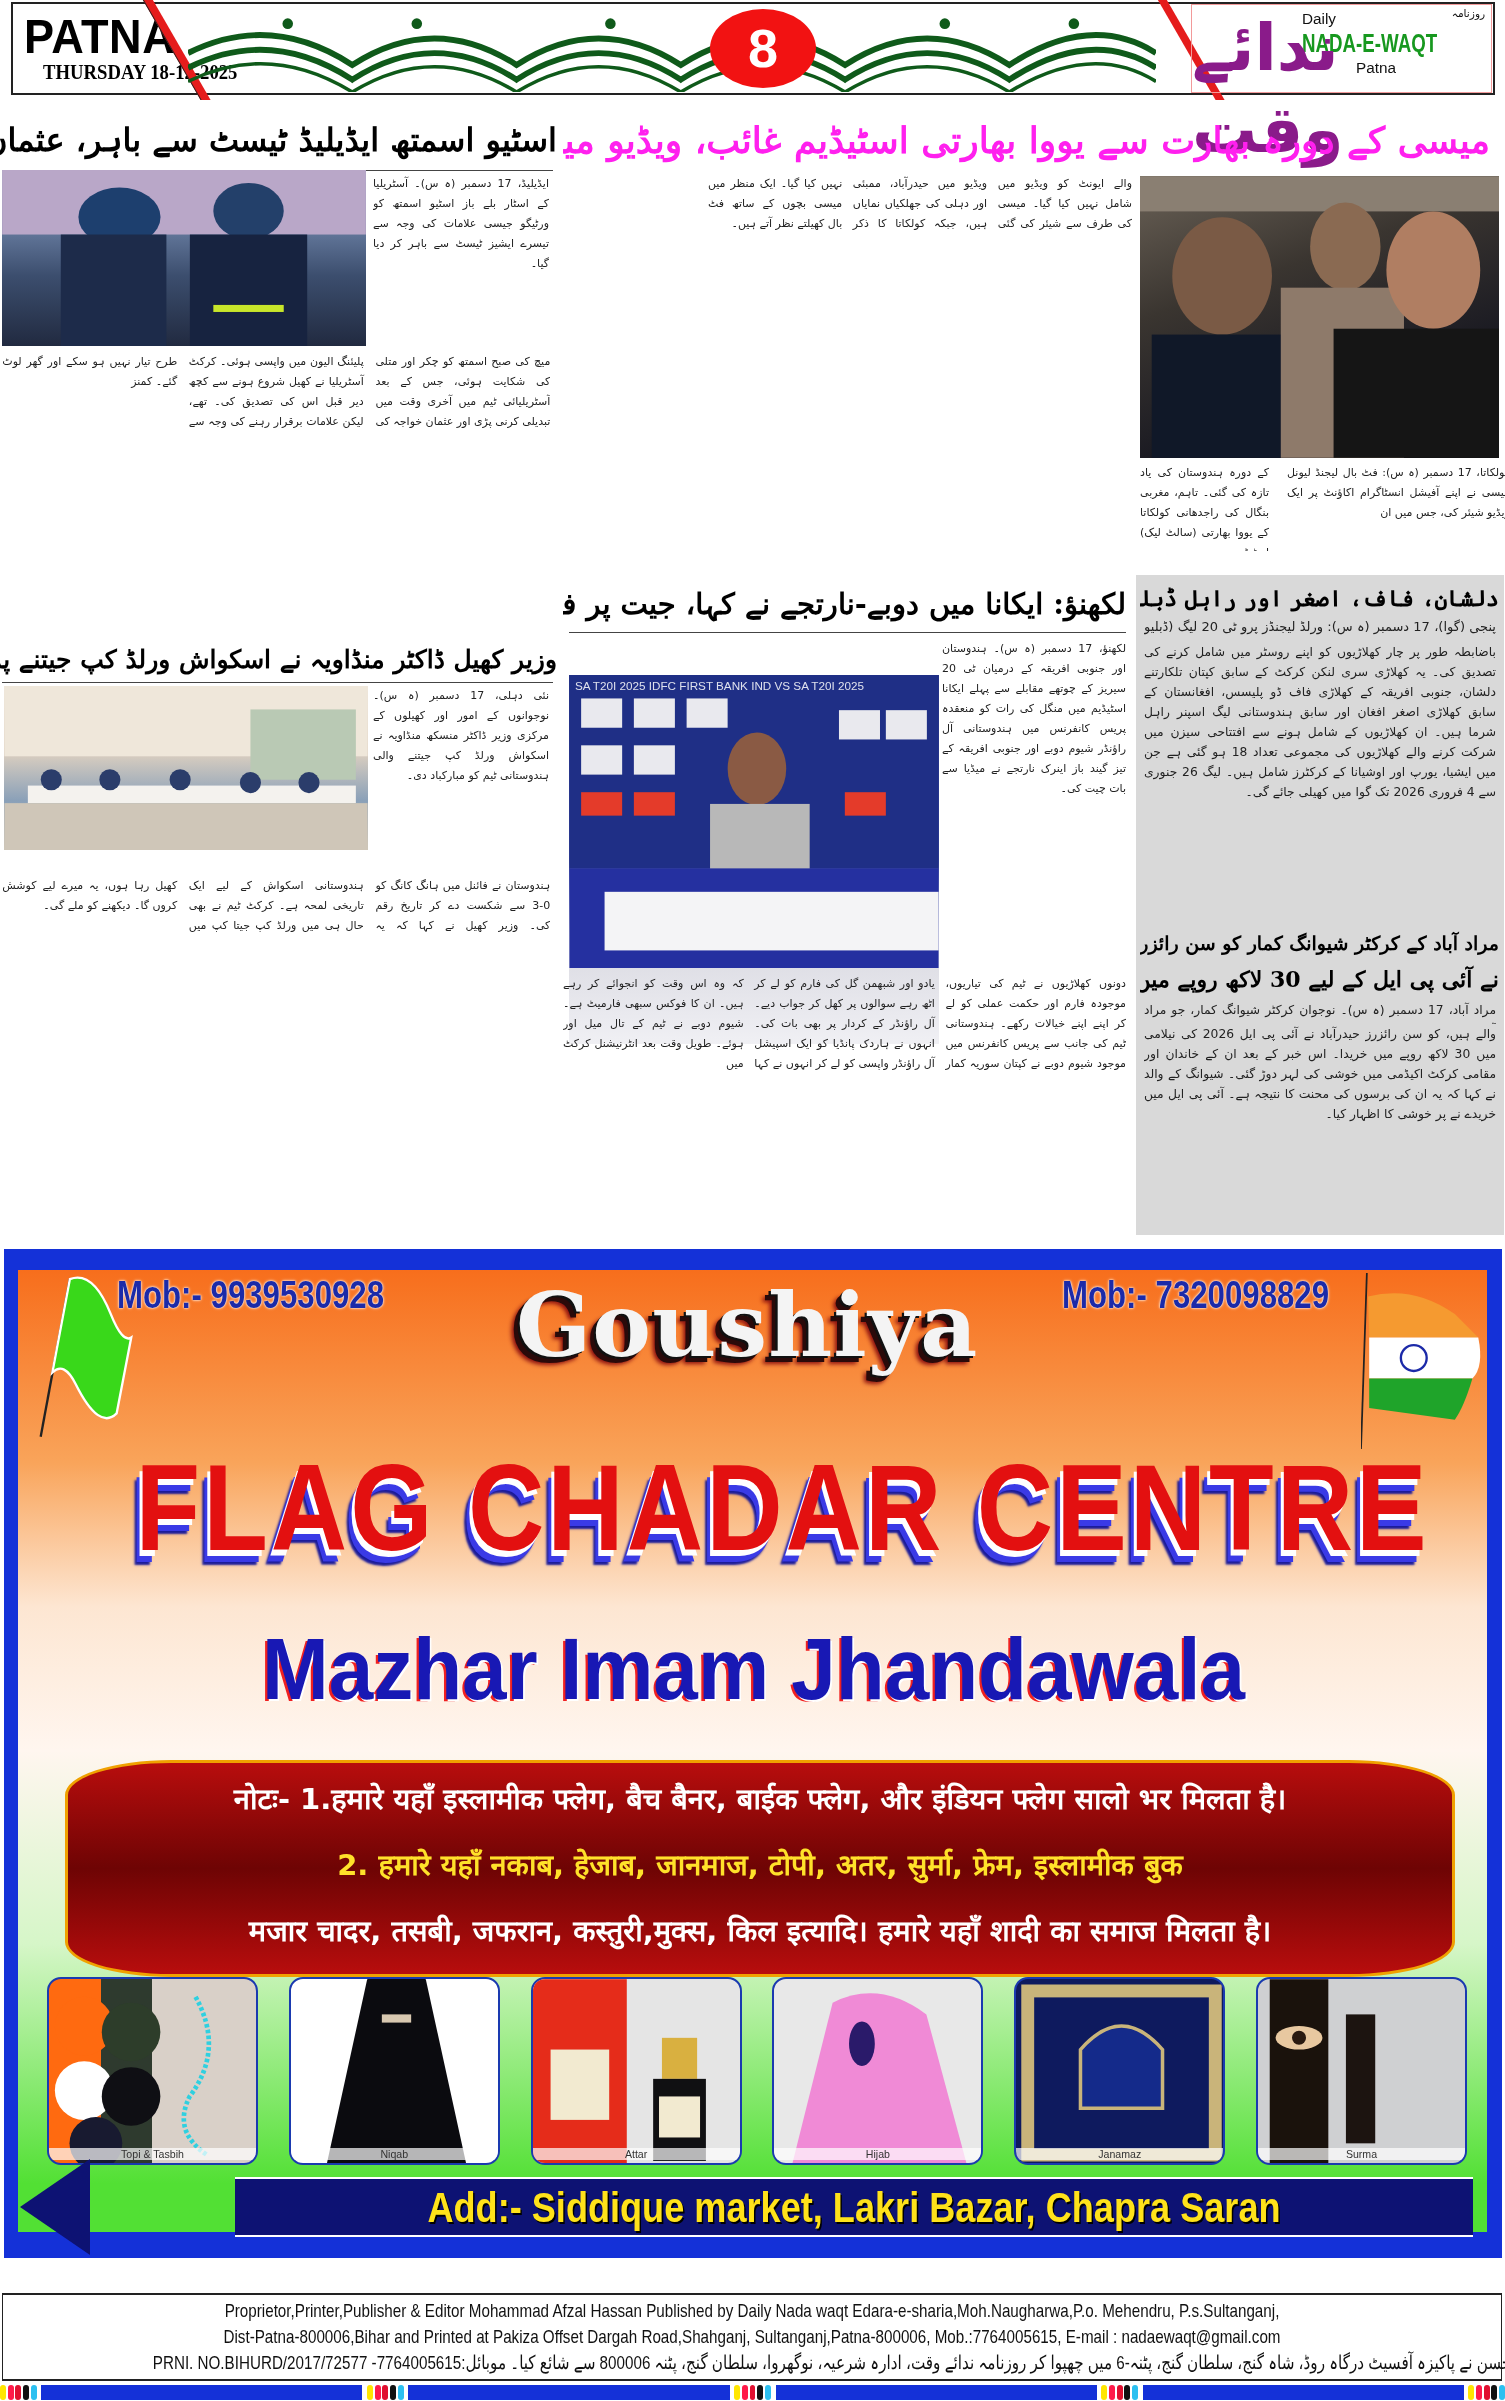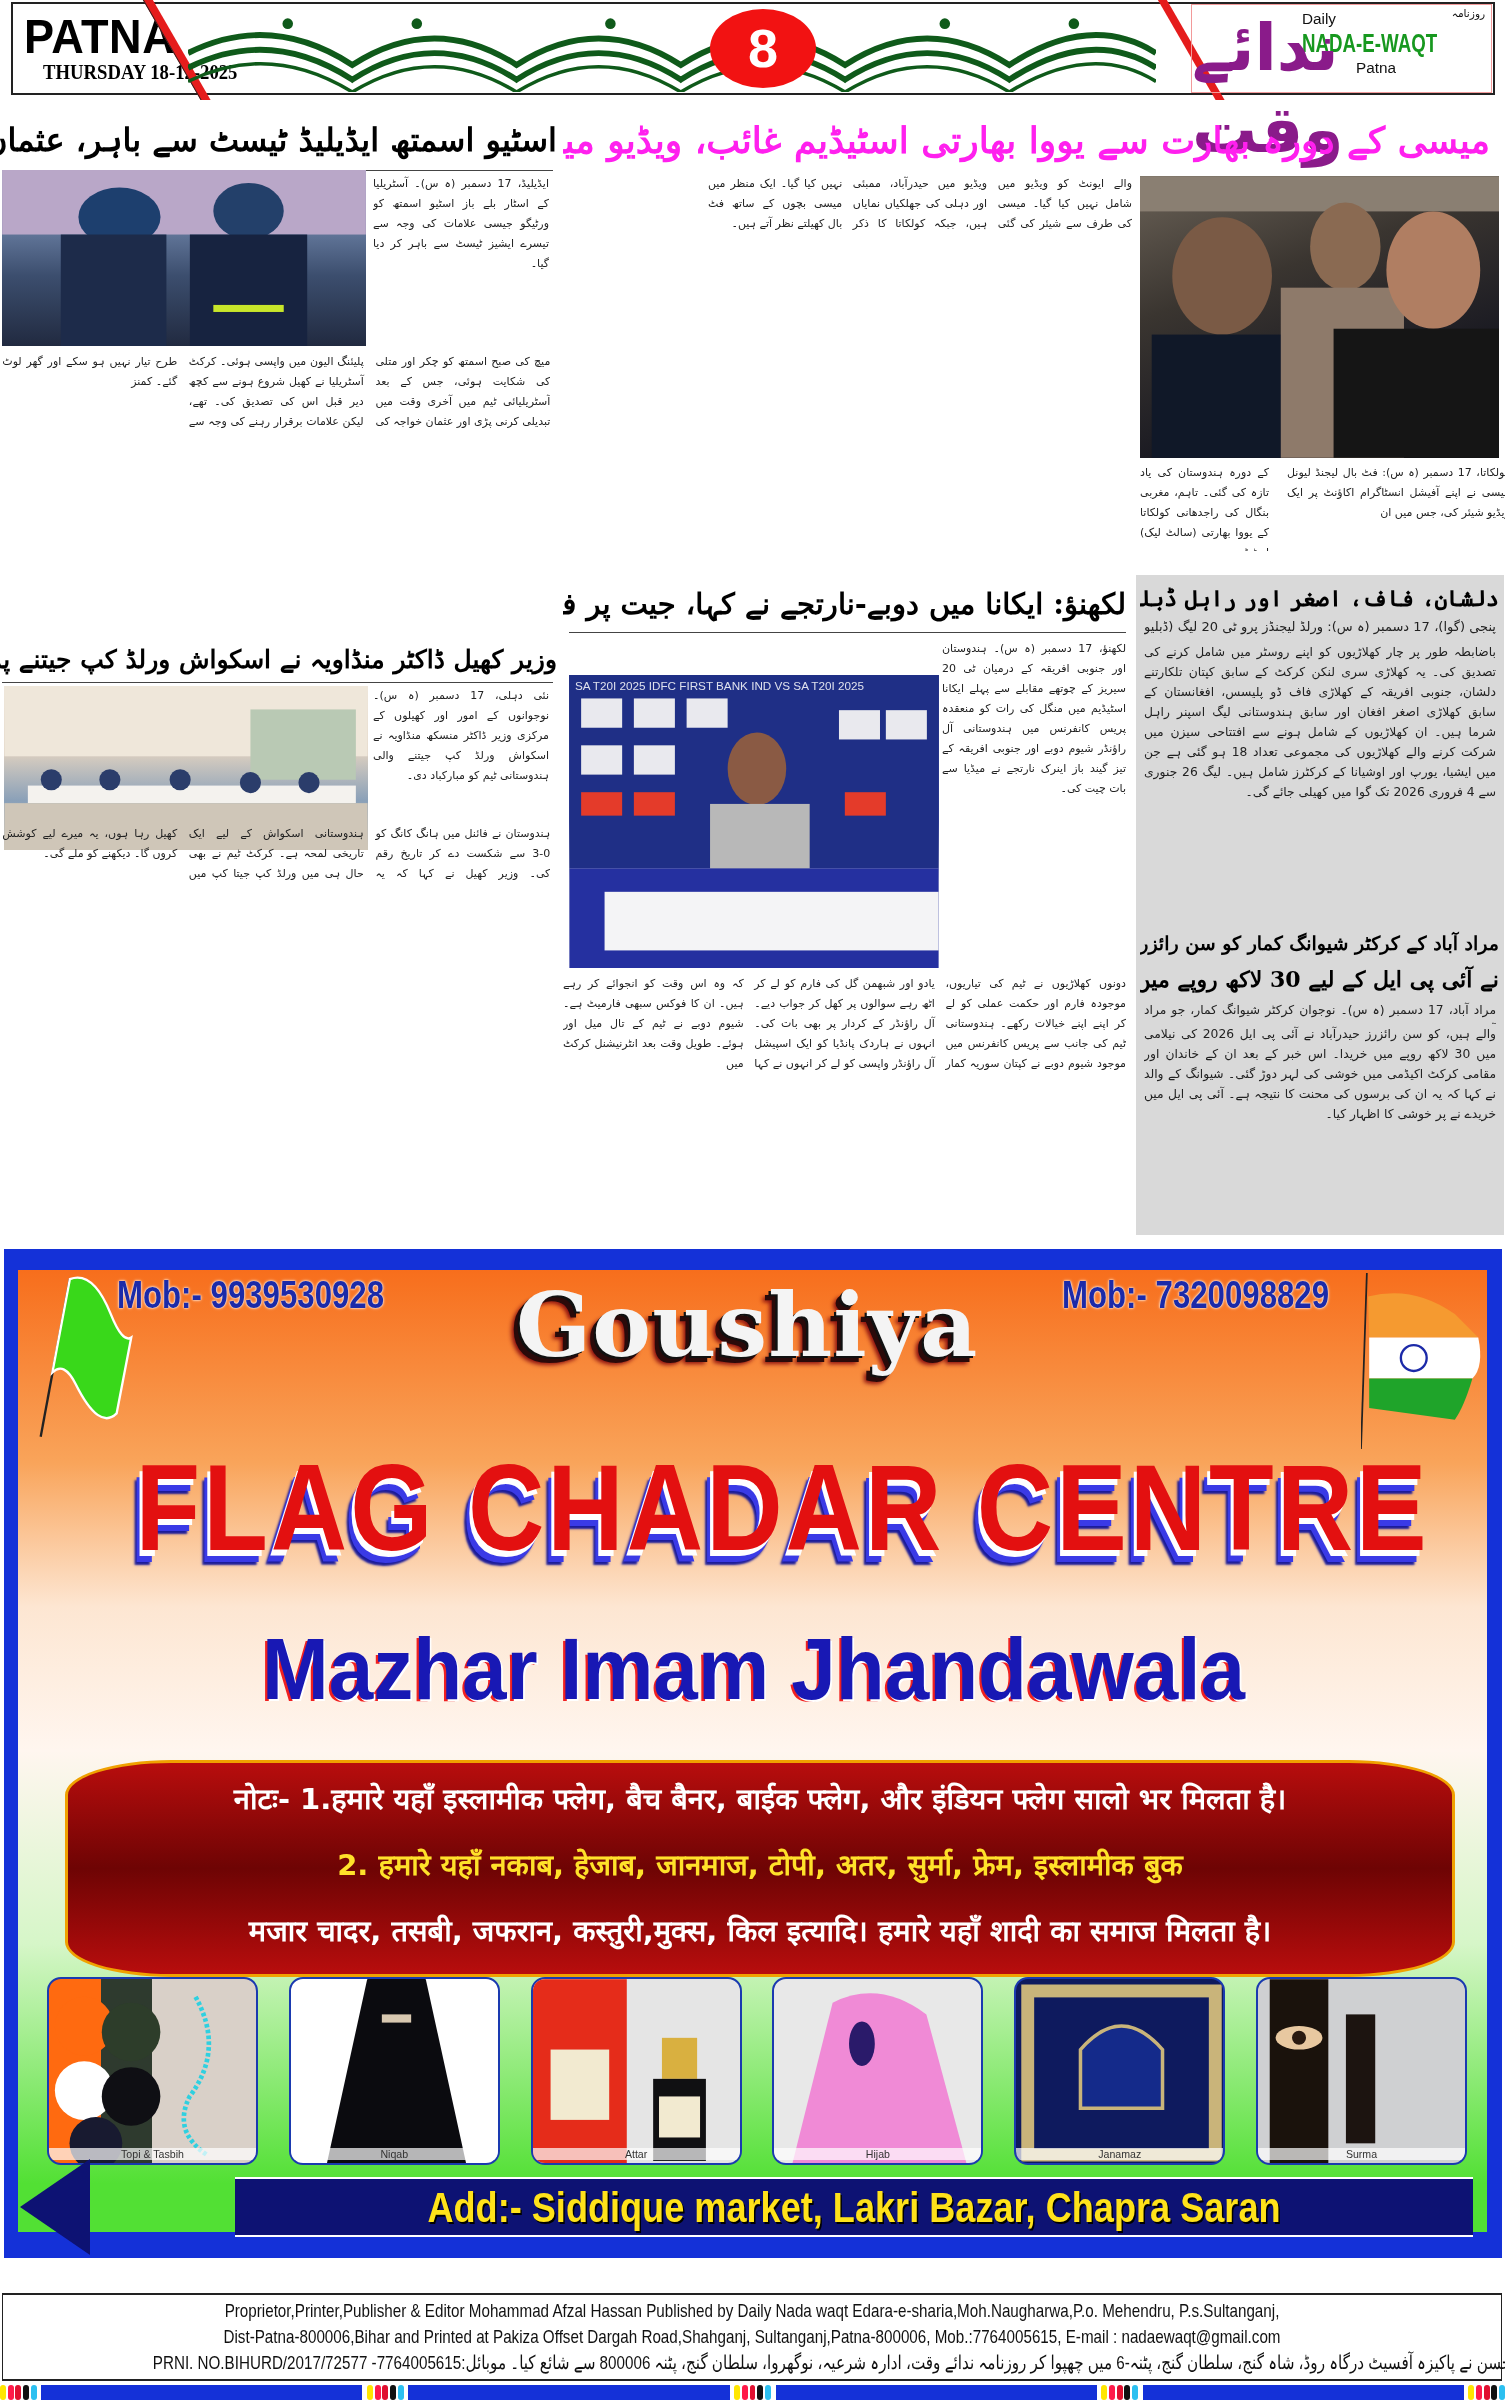--- a/index.html
+++ b/index.html
@@ -21,21 +21,21 @@
   .logo .urdusm{position:absolute;right:5.9px;top:2.3px;font-size:10.6px;color:#111;margin-left:9px;}
   
   .hl{font-family:"DejaVu Serif",serif;font-weight:bold;direction:rtl;text-align:center;white-space:nowrap;overflow:hidden;}
   .hl-main{left:563px;top:108px;width:927px;height:65px;font-size:36px;color:#ff20ee;line-height:65px;}
   .hl-left{left:0px;top:108px;width:557px;height:65px;font-size:32px;color:#000;line-height:65px;}
   .rule{height:1.2px;background:#444;}
   
   .photo{overflow:hidden;}
   .ph-cricket{left:2.3px;top:170px;width:364px;height:176px;background:linear-gradient(180deg,#9aa9c4 0%,#6a7fa3 30%,#3c4e6e 60%,#212a40 100%);}
   .ph-messi{left:1140px;top:176px;width:359px;height:282px;background:linear-gradient(160deg,#6b6257 0%,#3a3530 35%,#1a1a22 70%,#0d0d12 100%);}
-  .ph-press{left:569px;top:675px;width:370px;height:293px;background:linear-gradient(180deg,#2a3a8c 0%,#3a48a0 50%,#d8d8e0 70%,#f0f0f4 100%);}
+  .ph-press{left:569px;top:675px;width:370px;height:369px;background:linear-gradient(180deg,#2a3a8c 0%,#3a48a0 50%,#d8d8e0 70%,#f0f0f4 100%);}
   .ph-meet{left:3.5px;top:686px;width:364px;height:164px;background:linear-gradient(180deg,#efe8dc 0%,#ddd0c0 40%,#8aa0b8 70%,#d0c8b8 100%);}
   .photo-caption{position:absolute;left:5.9px;bottom:4.7px;font-size:11.7px;color:#fff;font-family:"Liberation Sans",sans-serif;opacity:.85;}
   
   .col{direction:rtl;text-align:justify;font-family:"DejaVu Sans",sans-serif;font-size:11px;line-height:20px;color:#222;overflow:hidden;}
   .gray{background:#d9d9d9;}
   .sidehl{direction:rtl;text-align:center;font-family:"DejaVu Serif",serif;font-weight:bold;color:#000;white-space:nowrap;overflow:hidden;}
   
   .ad{left:3.5px;top:1249px;width:1498px;height:1009px;background:#1431d8;}
   .ad-inner{left:17.6px;top:1270px;width:1469px;height:962px;background:linear-gradient(180deg,#f76e1c 0%,#f9a45a 20%,#fde6d2 35%,#fff6ef 50%,#d6f6c8 70%,#52e034 95%);}
   .mob{font-family:"Liberation Sans",sans-serif;font-weight:bold;font-size:39px;color:#1c2aa8;text-shadow:0 0 3.5px #fff,0 0 1.8px #fff;transform:scaleX(.8);transform-origin:left;white-space:nowrap;}
@@ -122,21 +122,21 @@
         <circle cx="80" cy="160" r="18"></circle>
         <circle cx="180" cy="160" r="18"></circle>
         <circle cx="300" cy="160" r="18"></circle>
         <circle cx="420" cy="165" r="18"></circle>
         <circle cx="520" cy="165" r="18"></circle>
       </g>
     <rect x="0" y="200" width="620" height="80" fill="#cfc6b8"></rect>
   </svg>
 </div>
 <div class="abs col" style="left:373px;top:686px;width:176px;height:164px;">نئی دہلی، 17 دسمبر (ہ س)۔ نوجوانوں کے امور اور کھیلوں کے مرکزی وزیر ڈاکٹر منسکھ منڈاویہ نے اسکواش ورلڈ کپ جیتنے والی ہندوستانی ٹیم کو مبارکباد دی۔</div>
-<div class="abs col" style="left:2.3px;top:824px;width:548px;height:375px;column-count:3;column-gap:11.7px;">ہندوستان نے فائنل میں ہانگ کانگ کو 0-3 سے شکست دے کر تاریخ رقم کی۔ وزیر کھیل نے کہا کہ یہ ہندوستانی اسکواش کے لیے ایک تاریخی لمحہ ہے۔ کرکٹ ٹیم نے بھی حال ہی میں ورلڈ کپ جیتا کپ میں کھیل رہا ہوں، یہ میرے لیے کوشش کروں گا۔ دیکھنے کو ملے گی۔</div>
+<div class="abs col" style="left:2.3px;top:876px;width:548px;height:375px;column-count:3;column-gap:11.7px;">ہندوستان نے فائنل میں ہانگ کانگ کو 0-3 سے شکست دے کر تاریخ رقم کی۔ وزیر کھیل نے کہا کہ یہ ہندوستانی اسکواش کے لیے ایک تاریخی لمحہ ہے۔ کرکٹ ٹیم نے بھی حال ہی میں ورلڈ کپ جیتا کپ میں کھیل رہا ہوں، یہ میرے لیے کوشش کروں گا۔ دیکھنے کو ملے گی۔</div>
 
 <div class="abs col" style="left:563px;top:174px;width:569px;height:399px;column-count:4;column-gap:10.6px;">والے ایونٹ کو ویڈیو میں شامل نہیں کیا گیا۔ میسی کی طرف سے شیئر کی گئی ویڈیو میں حیدرآباد، ممبئی اور دہلی کی جھلکیاں نمایاں ہیں، جبکہ کولکاتا کا ذکر نہیں کیا گیا۔ ایک منظر میں میسی بچوں کے ساتھ فٹ بال کھیلتے نظر آتے ہیں۔</div>
 <div class="abs photo ph-messi">
   <svg width="359" height="282" viewBox="0 0 612 480">
     <rect x="0" y="0" width="612" height="60" fill="#8a7f72"></rect>
     <ellipse cx="140" cy="170" rx="85" ry="100" fill="#7a5a45"></ellipse>
     <rect x="20" y="270" width="270" height="210" fill="#101828"></rect>
     <ellipse cx="350" cy="120" rx="60" ry="75" fill="#8a6a52"></ellipse>
     <rect x="240" y="190" width="210" height="290" fill="#8e7a6a"></rect>
     <ellipse cx="500" cy="160" rx="80" ry="100" fill="#b07e62"></ellipse>

